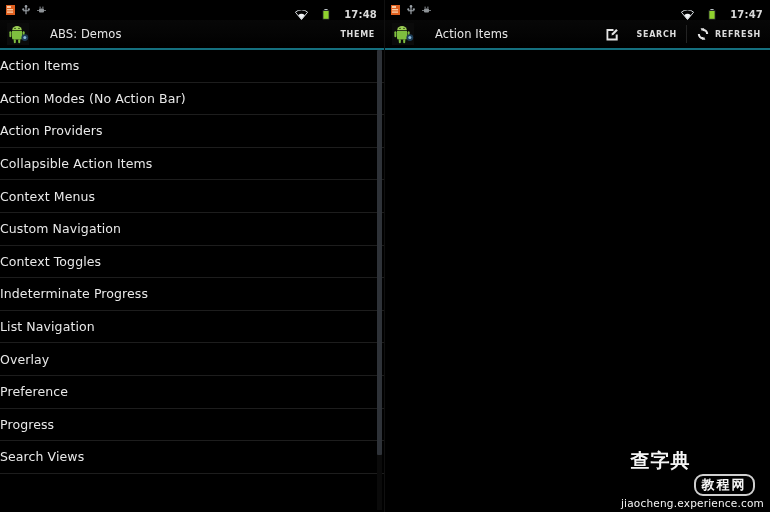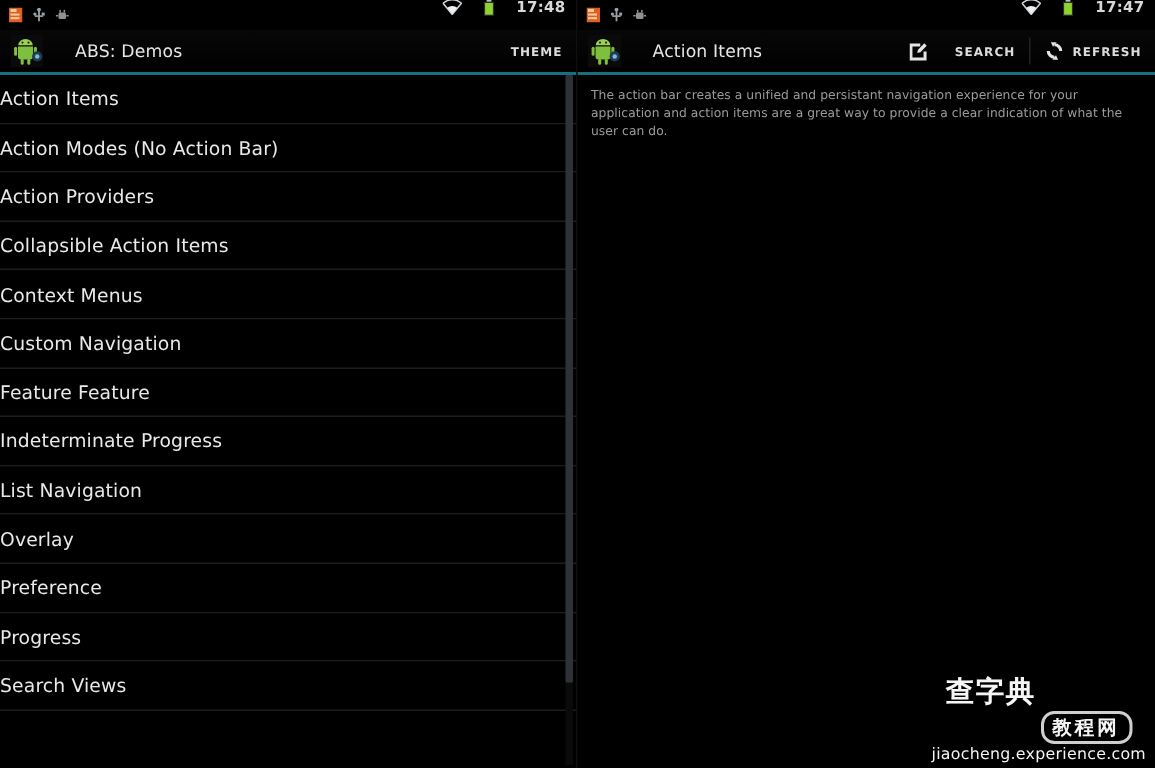--- a/index.html
+++ b/index.html
@@ -17,21 +17,21 @@
 
   
   .statusbar {
     height: 20px; width: 100%;
     background: #000;
     display: flex; align-items: center;
     padding: 0 6px;
     position: relative;
   }
   .status-left { display: flex; align-items: center; gap: 7px; }
-  .status-right { position: absolute; right: 7px; top: 0; height: 20px; display: flex; align-items: flex-start; gap: 14px; }
+  .status-right { position: absolute; right: 7px; top: 0; height: 20px; display: flex; align-items: flex-end; gap: 14px; }
   .status-time {
     color: #d8d8d8; font-size: 10px; font-weight: bold;
     letter-spacing: 0.2px; font-family: "DejaVu Sans", sans-serif;
   }
   .ico { display: inline-block; line-height: 0; }
 
   
   .actionbar {
     height: 30px; width: 100%;
     background: linear-gradient(180deg, #070707 0%, #040404 50%, #000 100%);
@@ -197,21 +197,21 @@
       <div class="list-item">
           <span class="list-item-label">Collapsible Action Items</span>
         </div>
       <div class="list-item">
           <span class="list-item-label">Context Menus</span>
         </div>
       <div class="list-item">
           <span class="list-item-label">Custom Navigation</span>
         </div>
       <div class="list-item">
-          <span class="list-item-label">Feature Feature</span>
+          <span class="list-item-label">Context Toggles</span>
         </div>
       <div class="list-item">
           <span class="list-item-label">Indeterminate Progress</span>
         </div>
       <div class="list-item">
           <span class="list-item-label">List Navigation</span>
         </div>
       <div class="list-item">
           <span class="list-item-label">Overlay</span>
         </div>
@@ -317,23 +317,20 @@
               <path d="M7 12.2 A5.2 5.2 0 0 1 1.8 7 h2.1 A3.1 3.1 0 0 0 7 10.1 Z" fill="#e4e4e4"></path>
               <path d="M4.6 1.2 L8.4 1.2 L6.0 4.2 Z" fill="#e4e4e4"></path>
               <path d="M9.4 12.8 L5.6 12.8 L8.0 9.8 Z" fill="#e4e4e4"></path>
             </svg>
           </span>
           <span class="ab-action-text">REFRESH</span>
         </div>
       </div>
     </div>
 
-    <div class="detail-body">
-      <div class="detail-text">The action bar creates a unified and persistant navigation experience for your application and action items are a great way to provide a clear indication of what the user can do.</div>
-    </div>
 
     <div class="watermark">
       <div class="wm-row">
         <span class="wm-cn">查字典</span>
         <span class="wm-box">教程网</span>
       </div>
       <div class="wm-url">jiaocheng.experience.com</div>
     </div>
   </div>
 

